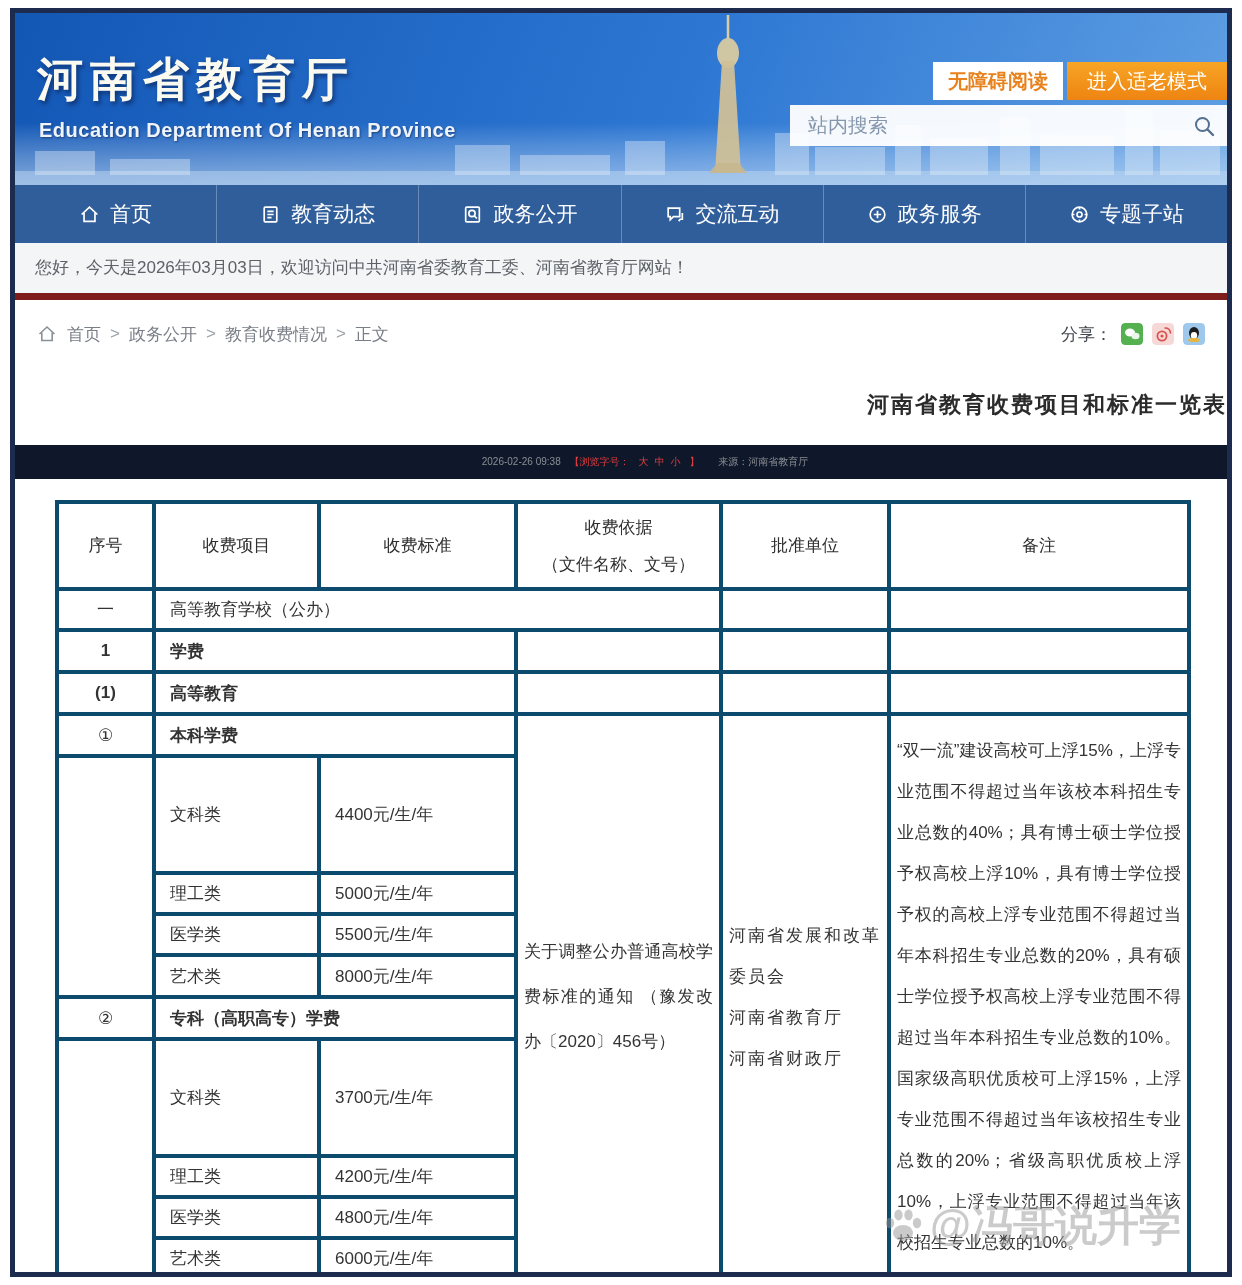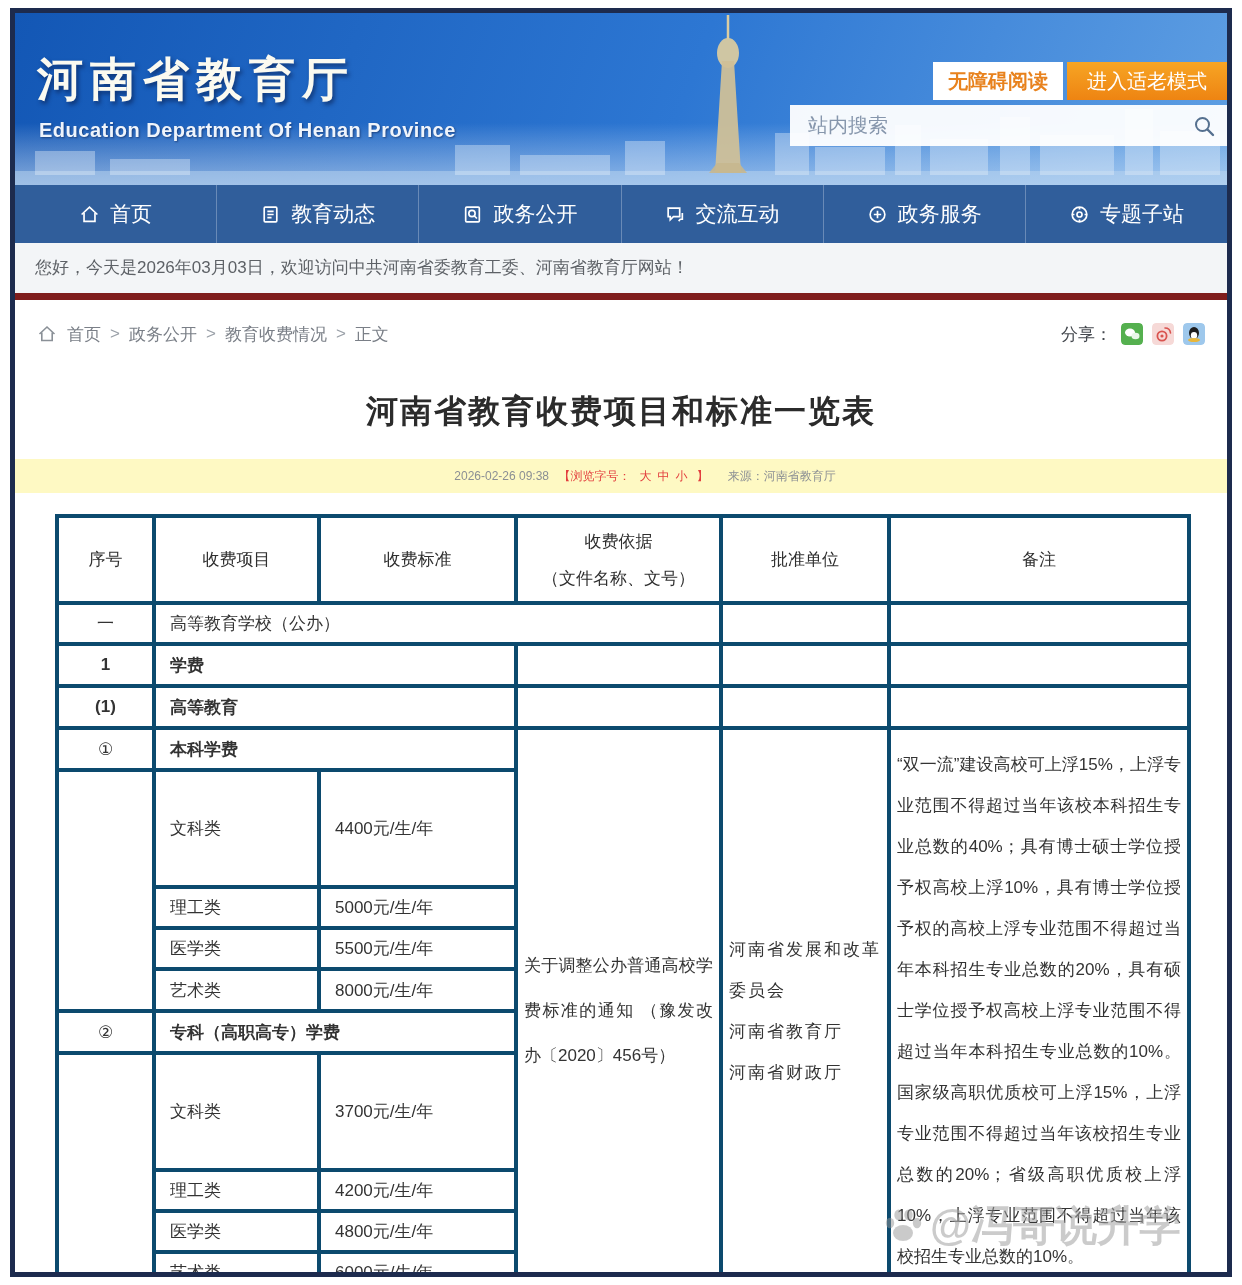--- a/index.html
+++ b/index.html
@@ -38,22 +38,22 @@
   .breadcrumb-row{margin:14px 22px 0 22px;height:40px;display:flex;align-items:center;justify-content:space-between;
     color:#7a7f87;font-size:17px;}
   .breadcrumb{display:flex;align-items:center;}
   .crumb{cursor:pointer;}
   .crumb-sep{margin:0 9px;color:#9aa0a8;}
   .bc-home{width:20px;height:20px;margin-right:10px;}
   .share{display:flex;align-items:center;color:#44484e;}
   .share-icon{width:22px;height:22px;border-radius:4px;margin-left:9px;cursor:pointer;display:block;}
 
   
-  .article-title{text-align:center;font-size:32px;font-weight:bold;color:#2b2b2b;letter-spacing:2px;margin:36px 0 0 0;}
-  .meta-band{margin-top:25px;height:34px;line-height:34px;background:#fef9c3;text-align:center;font-size:12px;color:#8b8f94;padding-left:48px;}
+  .article-title{text-align:right;font-size:22px;font-weight:bold;color:#2b2b2b;letter-spacing:2px;margin:36px 0 0 0;}
+  .meta-band{margin-top:25px;height:34px;line-height:34px;background:#0f172a;text-align:center;font-size:10px;color:#8b8f94;padding-left:48px;}
   .meta-band .red{color:#e23d3d;margin:0 6px;}
   .meta-band .fs{cursor:pointer;margin:0 3px;}
   .meta-band .src{margin-left:10px;}
 
   
   .fee-table{margin:21px 0 0 40px;border-collapse:collapse;width:1132px;table-layout:fixed;
     font-size:17px;color:#333;border:2px solid #3a3a3a;}
   .fee-table td{border:4px solid #0c4a6e;box-sizing:border-box;padding:2px 6px;vertical-align:middle;}
   .fee-table td.c{text-align:center;}
   .fee-table td.l{text-align:left;padding-left:14px;}

